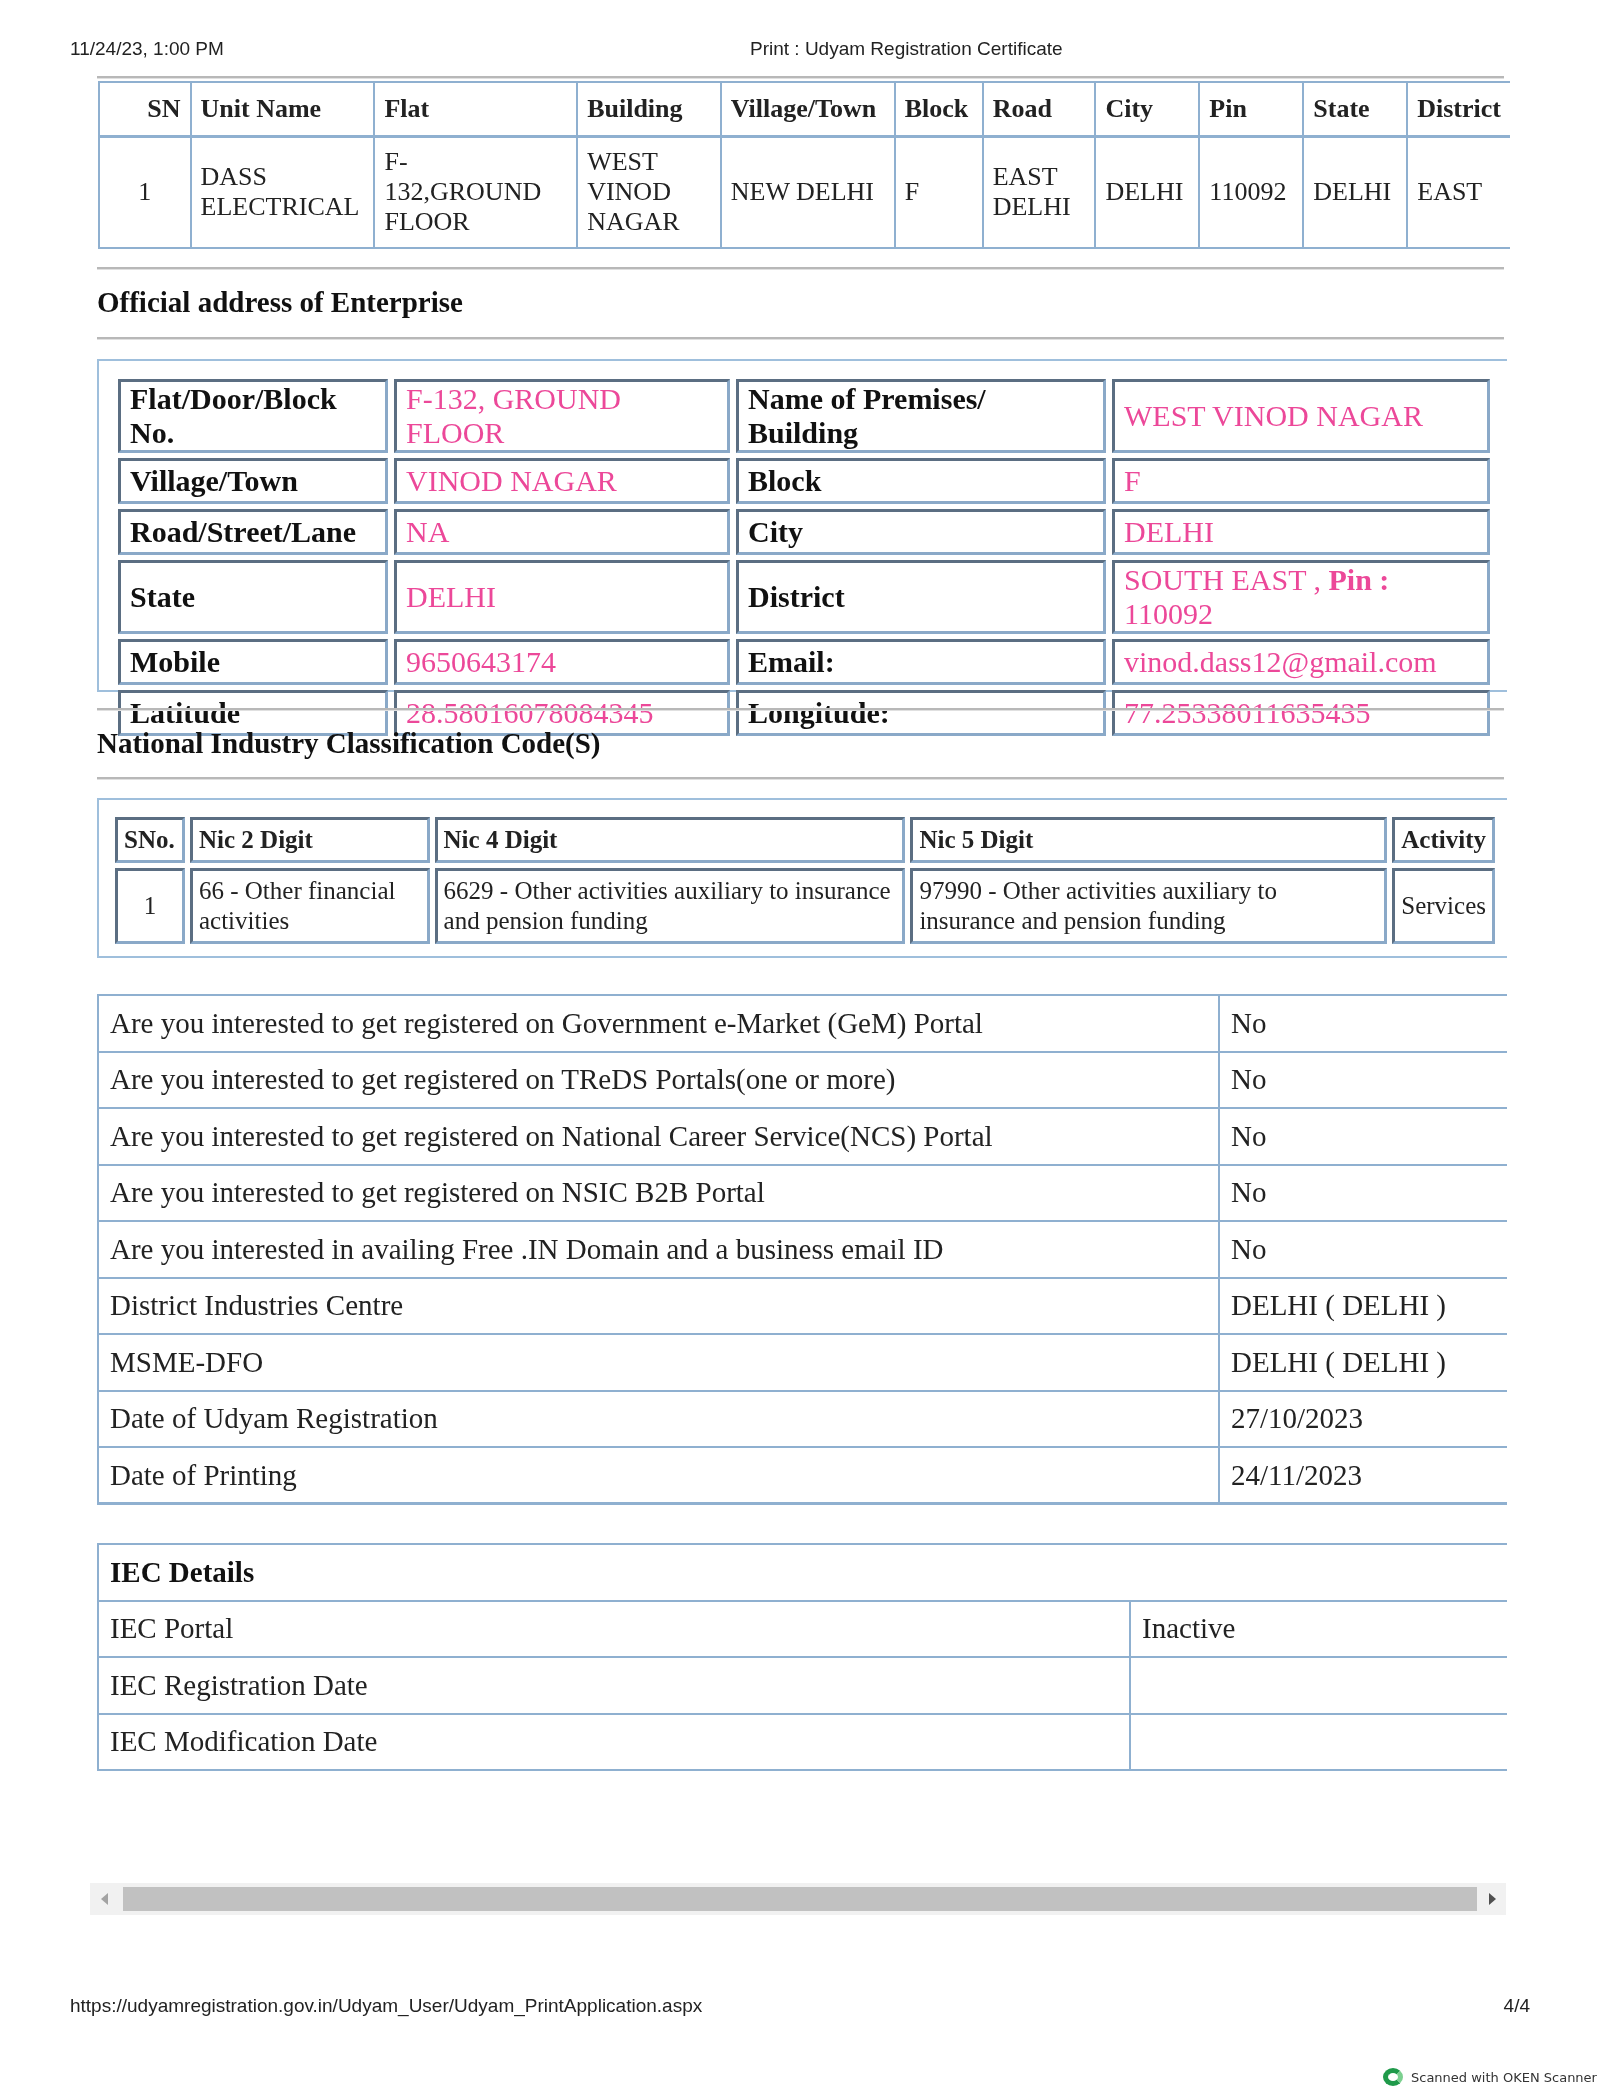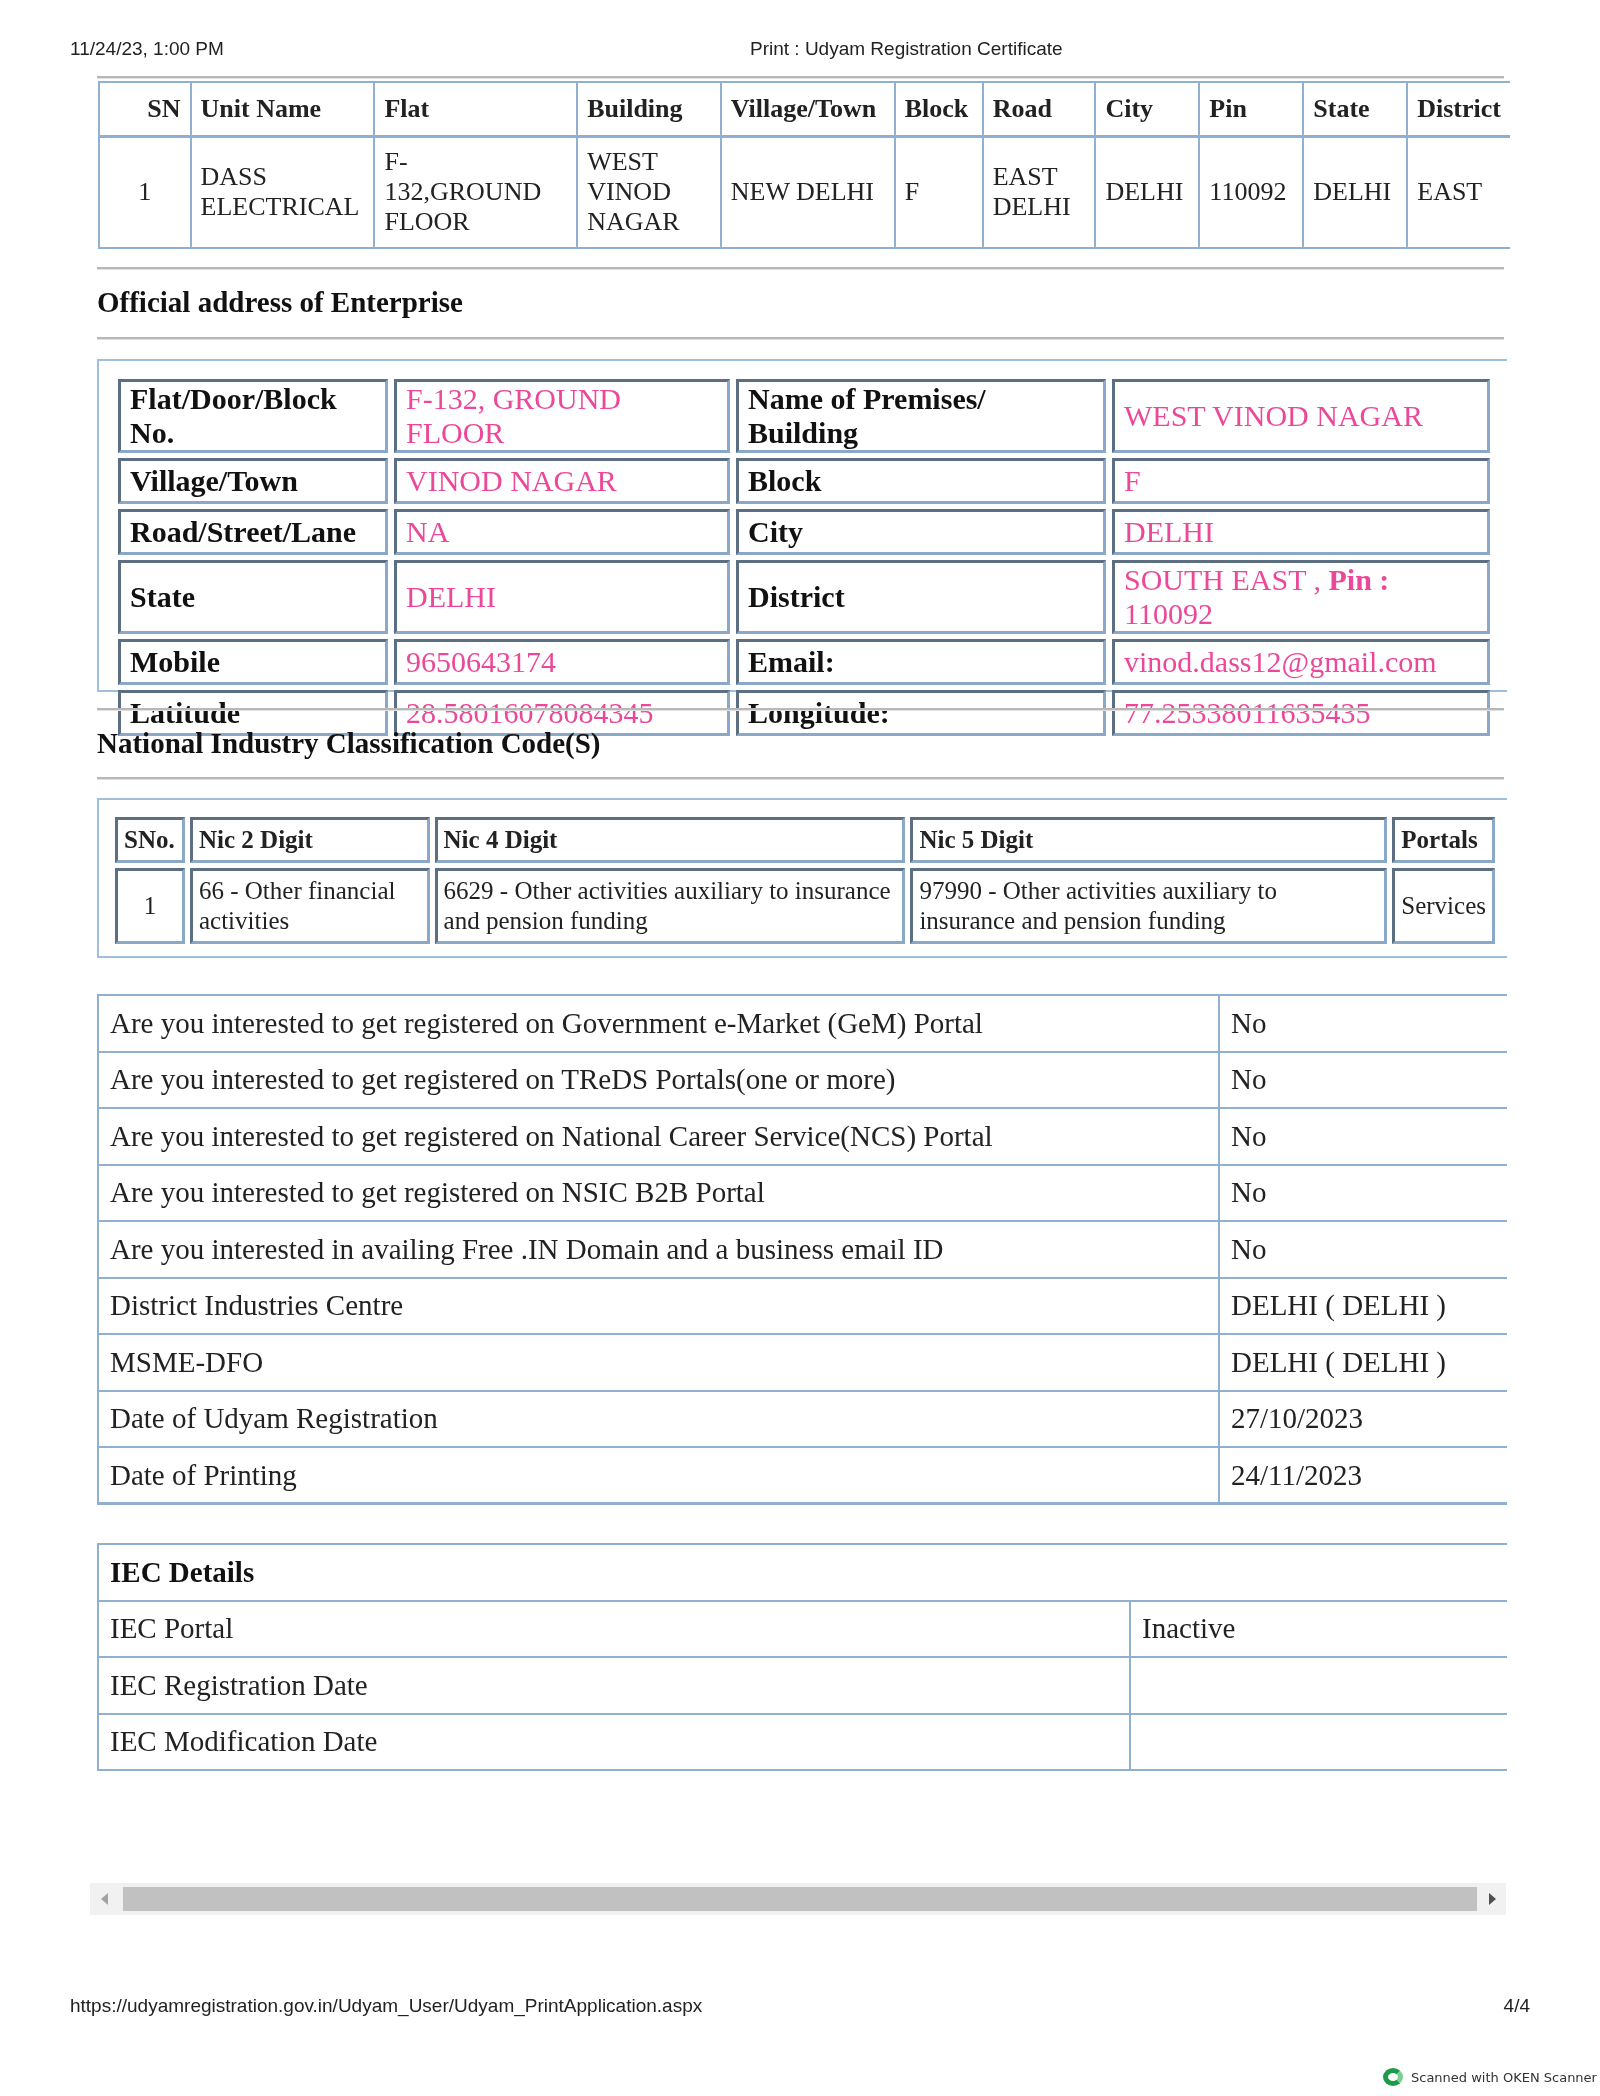--- a/index.html
+++ b/index.html
@@ -172,21 +172,21 @@
 <div class="hr" style="top:777px;"></div>
 <div class="panel" style="top:798px; height:160px;"></div>
 
 <table class="nic-table">
   <thead>
     <tr>
       <th style="width:70px;">SNo.</th>
       <th style="width:240px;">Nic 2 Digit</th>
       <th style="width:472px;">Nic 4 Digit</th>
       <th style="width:478px;">Nic 5 Digit</th>
-      <th>Portals</th>
+      <th>Activity</th>
     </tr>
   </thead>
   <tbody>
     <tr>
       <td class="center">1</td>
       <td>66 - Other financial activities</td>
       <td>6629 - Other activities auxiliary to insurance and pension funding</td>
       <td>97990 - Other activities auxiliary to insurance and pension funding</td>
       <td>Services</td>
     </tr>

